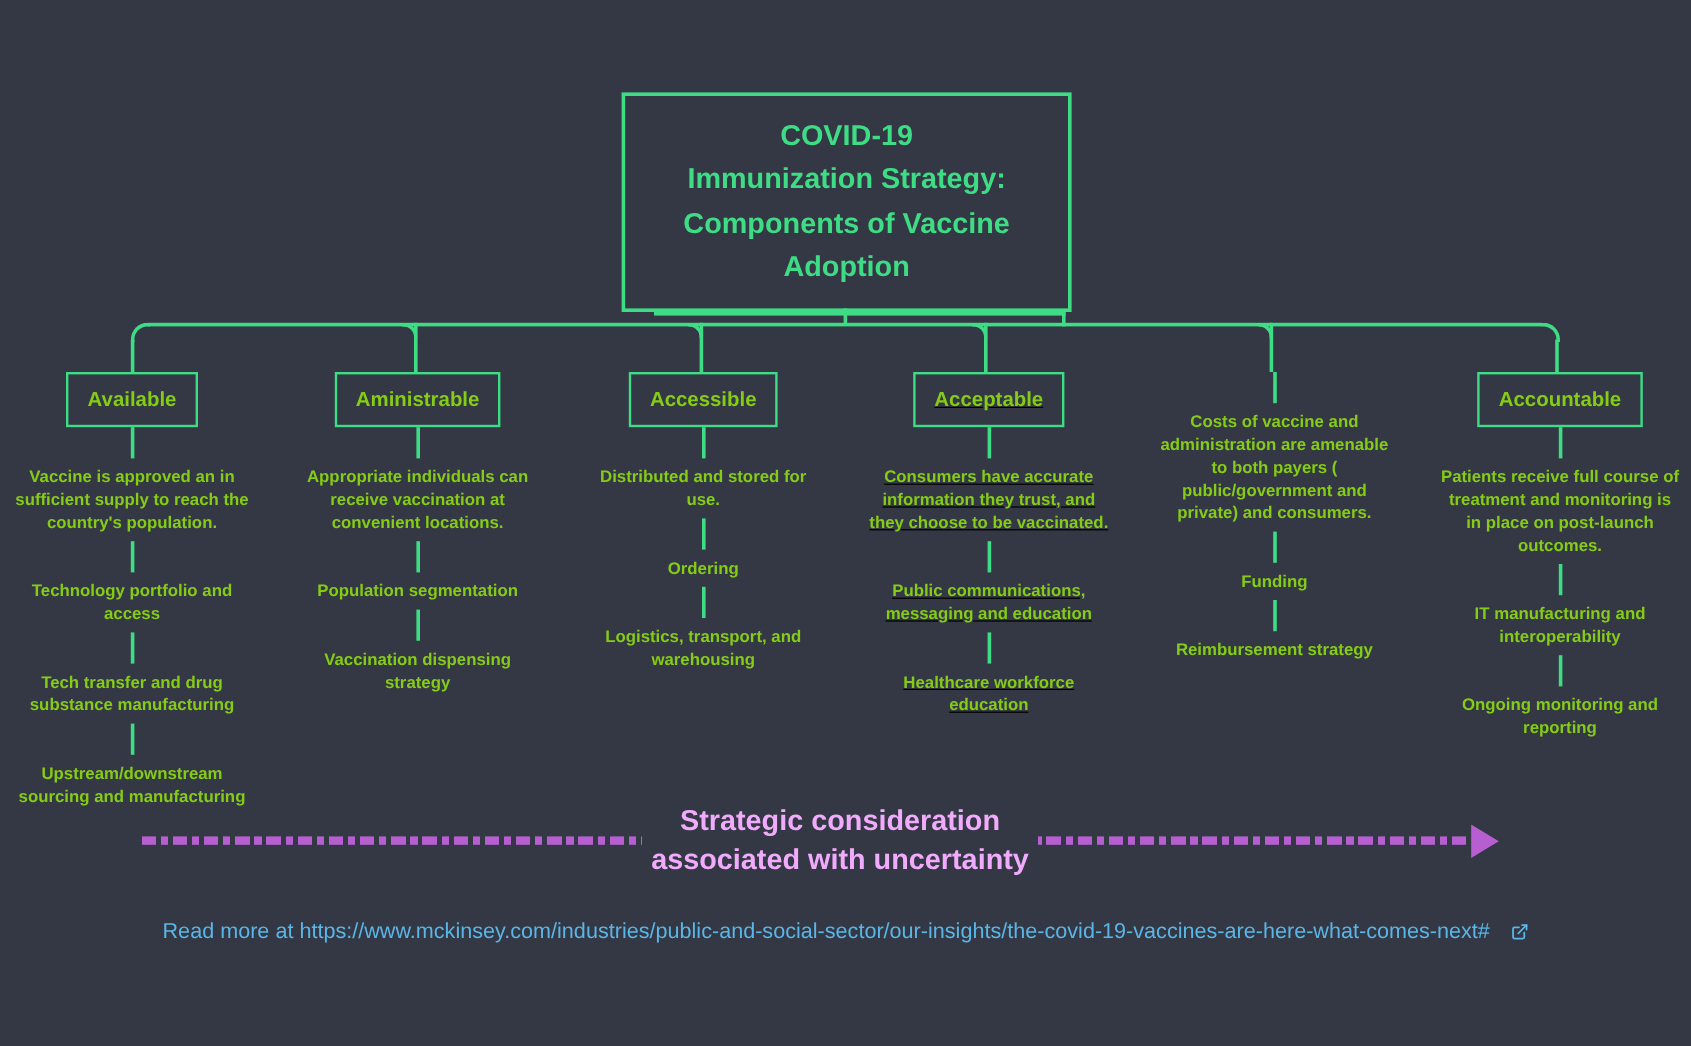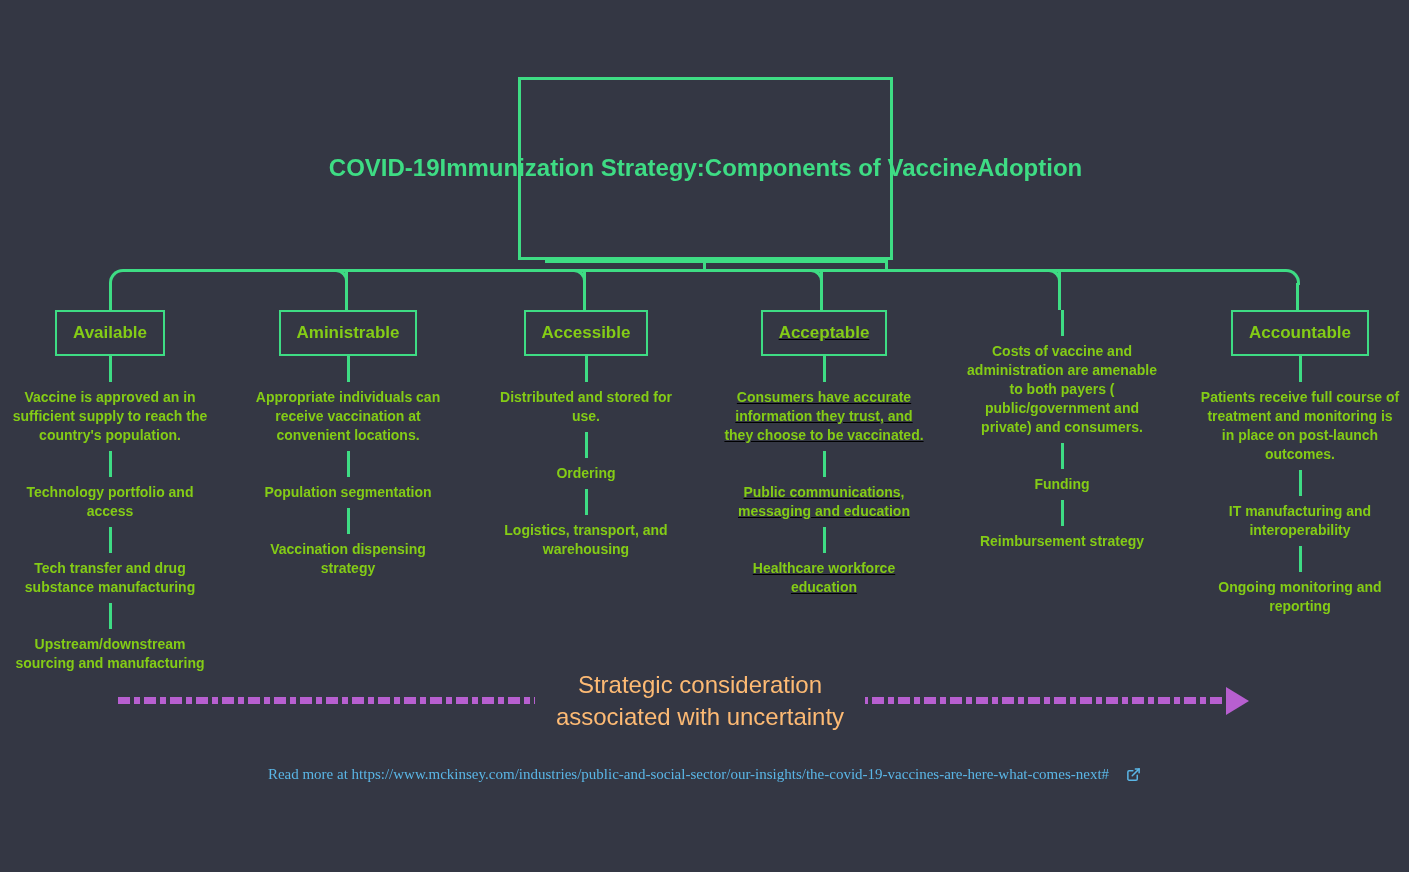--- a/index.html
+++ b/index.html
@@ -4,21 +4,21 @@
 <style>
   html,body{margin:0;padding:0;background:#343744;}
   #canvas{
     position:relative;width:1409px;height:872px;background:#343744;
     font-family:"Liberation Sans","DejaVu Sans",sans-serif;overflow:hidden;
   }
   
   .title-box{
     position:absolute;left:518px;top:77px;width:375px;height:183px;
     border:3px solid #3edc84;box-sizing:border-box;
-    display:flex;justify-content:center;align-items:center;
+    display:flex;flex-direction:column;justify-content:center;align-items:center;
   }
   .title-line{
     color:#3edc84;font-size:24px;font-weight:bold;line-height:36.5px;
     white-space:nowrap;text-align:center;
   }
   
   .gline{position:absolute;background:#3edc84;}
   .corner{position:absolute;box-sizing:border-box;background:transparent;}
   .corner-tl{border-left:3px solid #3edc84;border-top:3px solid #3edc84;border-top-left-radius:14px;}
   .corner-tr{border-right:3px solid #3edc84;border-top:3px solid #3edc84;border-top-right-radius:14px;}
@@ -48,28 +48,28 @@
   }
   .arrow-head{
     position:absolute;left:1226px;top:687px;width:0;height:0;z-index:1;
     border-left:23px solid #b75fd0;border-top:14px solid transparent;border-bottom:14px solid transparent;
   }
   .arrow-label{
     position:absolute;left:535px;top:666px;width:330px;z-index:2;
     background:#343744;text-align:center;padding:3px 0;
   }
   .arrow-label-line{
-    color:#fdba74;font-size:24px;font-weight:normal;line-height:31.5px;white-space:nowrap;
+    color:#f0abfc;font-size:24px;font-weight:bold;line-height:31.5px;white-space:nowrap;
   }
   
   .footer{
     position:absolute;left:0;top:766px;width:1409px;
     display:flex;justify-content:center;align-items:center;gap:17px;
   }
-  .link-text{color:#5ab6e6;font-size:15px;cursor:pointer;font-family:Liberation Serif, serif;}
+  .link-text{color:#5ab6e6;font-size:18px;cursor:pointer;}
   .ext-icon{display:block;cursor:pointer;}
 </style>
 </head>
 <body>
 
 <div id="canvas">
 
   <div class="title-box">
     <div class="title-line">COVID-19</div>
     <div class="title-line">Immunization Strategy:</div>

